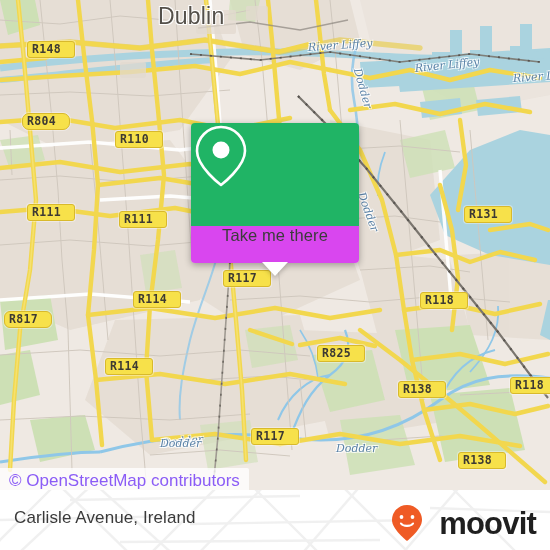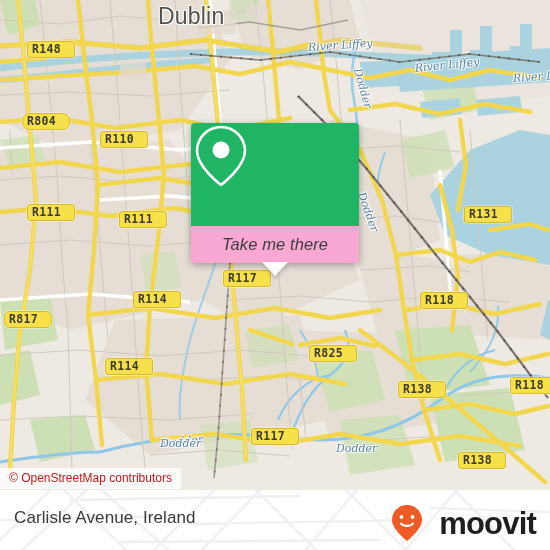--- a/index.html
+++ b/index.html
@@ -59,43 +59,43 @@
     overflow:visible;
     z-index:40;
   }
   #callout .card-top{
     background:#20b465;
     height:103px;
     border-radius:4px 4px 0 0;
     display:flex;align-items:center;justify-content:center;
   }
   #callout .card-bottom{
-    background:#f9a8d4;
+    background:#d946ef;
     height:37px;
     border-radius:0 0 4px 4px;
-    display:flex;align-items:center;justify-content:center;font-style:italic;
+    display:flex;align-items:flex-start;justify-content:center;
   }
   #callout .card-label{
     font-size:16.5px;color:#3c3c3c;letter-spacing:.1px;
   }
   #callout .tail{
     position:absolute;left:50%;bottom:-13px;
     width:0;height:0;margin-left:-13px;
     border-left:13px solid transparent;
     border-right:13px solid transparent;
     border-top:14px solid #ffffff;
     filter:drop-shadow(0 3px 2px rgba(0,0,0,.18));
   }
 
   
   #osm-attrib{
     position:absolute;left:0;top:468px;
     background:rgba(255,255,255,.78);
     padding:3px 9px 4px 9px;
-    font-size:12px;color:#b91c1c;
+    font-size:17px;color:#8b5cf6;
     z-index:30;
     border-radius:0 2px 0 0;
   }
 
   
   #footer{
     position:absolute;left:0;top:490px;width:550px;height:60px;
     background:#ffffff;overflow:hidden;
   }
   #footer .watermark{position:absolute;left:0;top:0;opacity:1;}
@@ -301,29 +301,29 @@
         <div class="maplabel water-label" style="left: 357px; top: 62px; transform: rotate(74deg); transform-origin: left center;">Dodder</div>
         <div class="maplabel water-label" style="left: 361px; top: 186px; transform: rotate(70deg); transform-origin: left center;">Dodder</div>
         <div class="maplabel water-label" style="left: 162px; top: 437px; transform: rotate(-6deg); transform-origin: left center;">Dodder</div>
         <div class="maplabel water-label" style="left: 160px; top: 437px; transform: rotate(0deg); transform-origin: left center;">Dodder</div>
         <div class="maplabel water-label" style="left: 336px; top: 442px; transform: rotate(0deg); transform-origin: left center;">Dodder</div>
       </div>
 
     <div id="road-shields">
         <div class="shield" style="left: 27px; top: 41px;">R148</div>
         <div class="shield" style="left: 22px; top: 113px; border-radius: 7px;">R804</div>
-        <div class="shield" style="left: 100px; top: 131px;">R110</div>
+        <div class="shield" style="left: 115px; top: 131px;">R110</div>
         <div class="shield" style="left: 27px; top: 204px;">R111</div>
         <div class="shield" style="left: 119px; top: 211px;">R111</div>
         <div class="shield" style="left: 464px; top: 206px;">R131</div>
         <div class="shield" style="left: 133px; top: 291px;">R114</div>
         <div class="shield" style="left: 420px; top: 292px;">R118</div>
         <div class="shield" style="left: 223px; top: 270px;">R117</div>
         <div class="shield" style="left: 4px; top: 311px; border-radius: 6px;">R817</div>
-        <div class="shield" style="left: 309px; top: 345px;">R825</div>
+        <div class="shield" style="left: 317px; top: 345px;">R825</div>
         <div class="shield" style="left: 105px; top: 358px;">R114</div>
         <div class="shield" style="left: 398px; top: 381px;">R138</div>
         <div class="shield" style="left: 510px; top: 377px;">R118</div>
         <div class="shield" style="left: 251px; top: 428px;">R117</div>
         <div class="shield" style="left: 458px; top: 452px;">R138</div>
       </div>
 
     <div id="callout">
       <div class="card-top">
         <svg width="60" height="66" viewBox="0 0 60 66">

